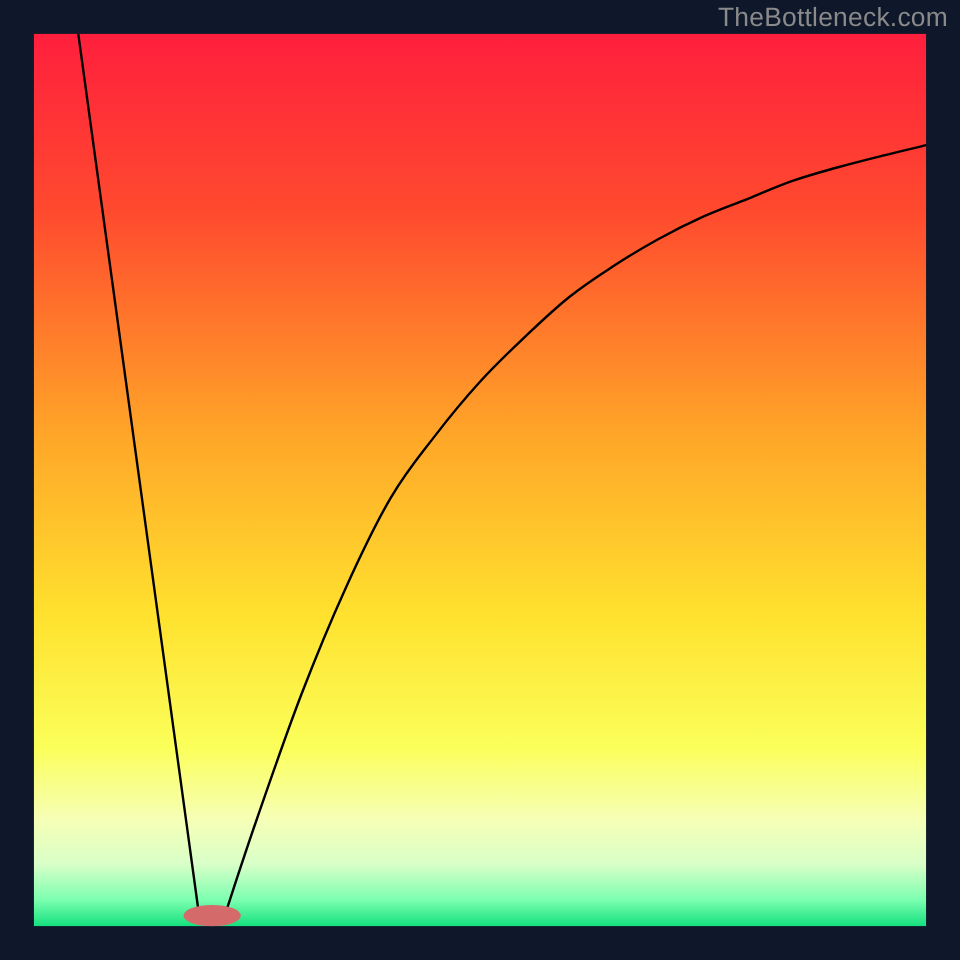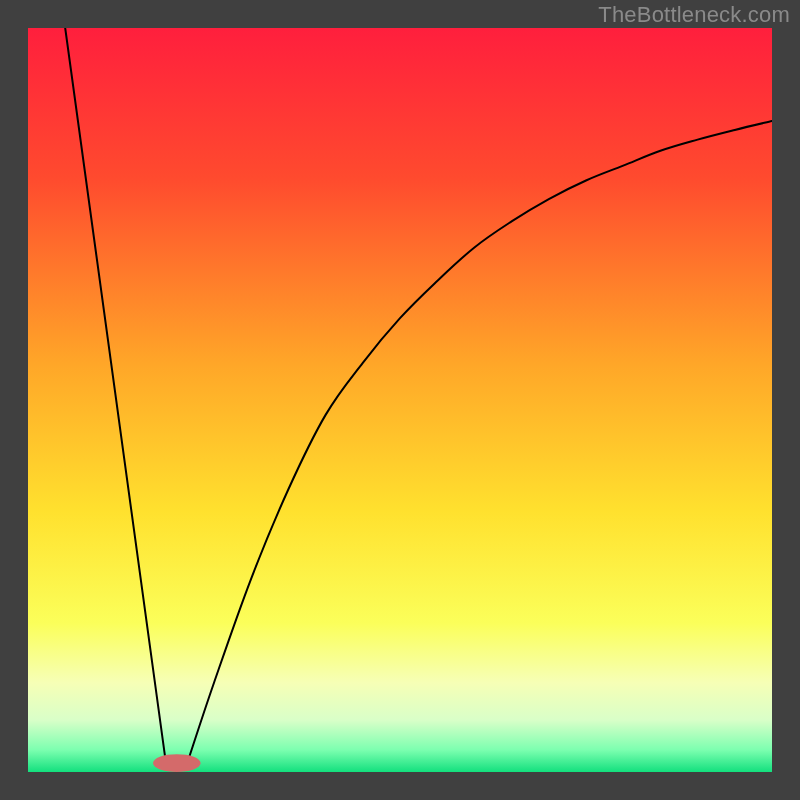--- a/index.html
+++ b/index.html
@@ -8,21 +8,21 @@
     width: 800px;
     height: 800px;
     overflow: hidden;
     font-family: Arial, Helvetica, sans-serif;
     background: #000;
   }
   .frame {
     position: relative;
     width: 800px;
     height: 800px;
-    background: #404040;
+    background: #0f172a;
   }
   .plot-area {
     position: absolute;
     left: 28px;
     top: 28px;
     width: 744px;
     height: 744px;
     overflow: hidden;
   }
   .attribution {

